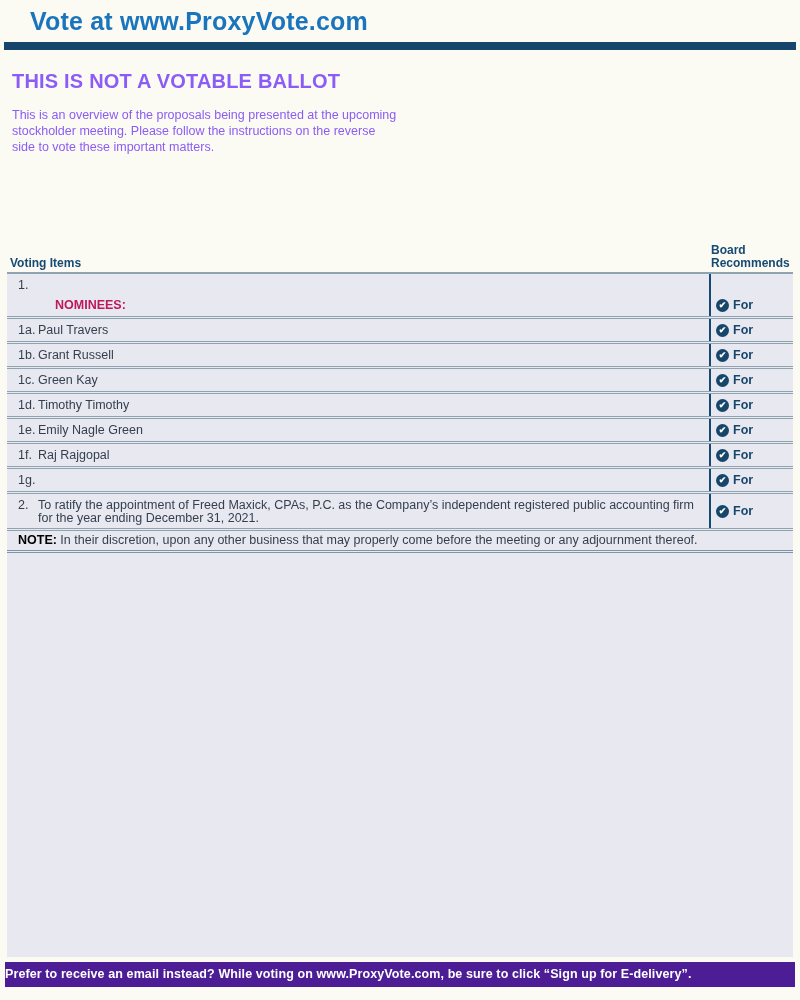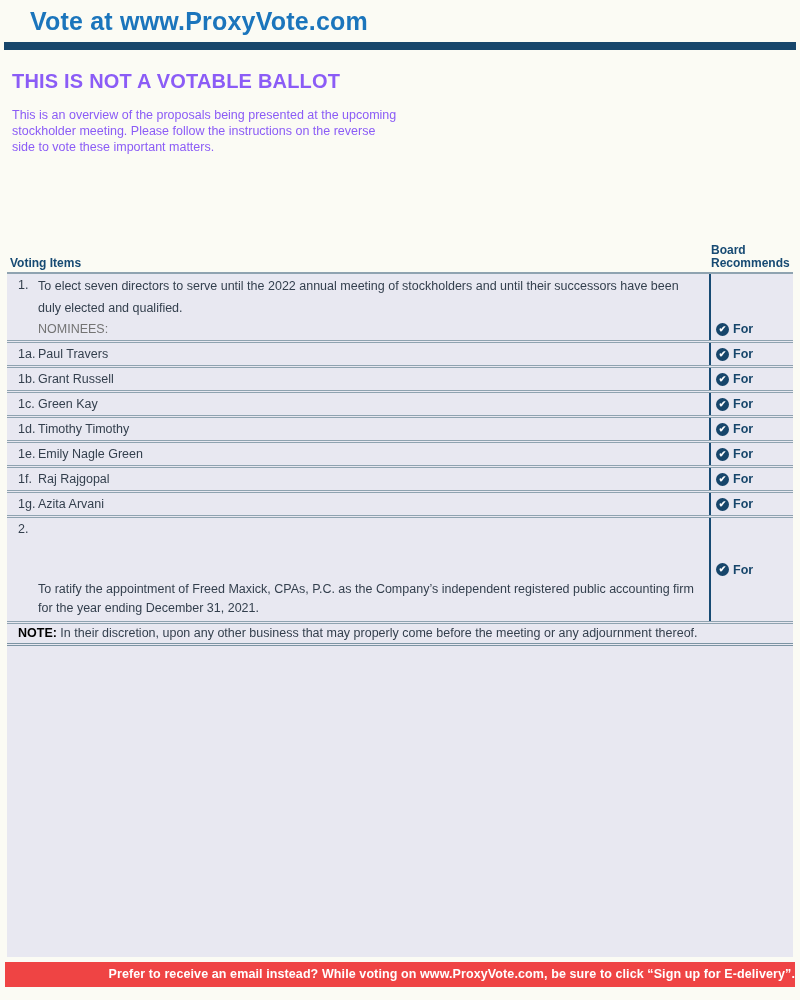--- a/index.html
+++ b/index.html
@@ -36,44 +36,44 @@
   }
   .vrow{display:flex;border-top:3px double #8fa3b0;}
   .vrow:first-child{border-top:none;}
   .cell-main{
     flex:1;display:flex;flex-wrap:wrap;align-content:flex-start;
     padding:1px 4px 1px 0;color:#333f4d;font-size:12.5px;line-height:20px;
   }
   .cell-main .num{flex:0 0 20px;margin-left:11px;}
   .cell-main .itemtext{flex:1;min-width:0;padding-right:2px;}
   .cell-main .nominees{
-    flex:0 0 100%;margin-left:31px;font-weight:normal;color:#737373;line-height:20px;
+    flex:0 0 100%;margin-left:48px;font-weight:bold;color:#be185d;line-height:20px;
   }
   .cell-rec{
     flex:0 0 84px;box-sizing:border-box;border-left:2px solid #174a73;
     display:flex;align-items:center;padding-left:5px;
   }
   .row-proposal-1 .itemtext{line-height:22px;}
   .row-proposal-1 .cell-rec{align-items:flex-end;padding-bottom:4px;}
-  .row-proposal-2 .itemtext{line-height:19px;padding-top:20px;padding-bottom:2px;margin-top:41px;}
+  .row-proposal-2 .itemtext{line-height:13px;padding-top:4px;padding-bottom:2px;}
   .badge{display:inline-flex;align-items:center;color:#17466b;font-weight:bold;font-size:12.5px;}
   .badge .circ{
     width:13px;height:13px;border-radius:50%;background:#17466b;color:#fff;
     font-size:9px;line-height:13px;display:inline-flex;align-items:center;justify-content:center;
     margin-right:4px;flex:none;
   }
   .note-row{
     border-top:3px double #8fa3b0;border-bottom:3px double #7c94a3;
     padding:2px 6px 2px 11px;font-size:12.5px;line-height:15px;color:#333f4d;
   }
   .note-row b{color:#000000;}
   .footer-bar{
     position:absolute;top:962px;left:5px;right:5px;height:25px;
-    background:#ef4444;color:#ffffff;font-weight:bold;font-size:12.5px;
-    text-align:right;line-height:25px;letter-spacing:.1px;
+    background:#4c1d95;color:#ffffff;font-weight:bold;font-size:12.5px;
+    text-align:left;line-height:25px;letter-spacing:.1px;
   }
 </style>
 </head>
 <body>
 
 <div class="site-title">Vote at www.ProxyVote.com</div>
 <div class="top-rule"></div>
 
 <div class="notice-heading">THIS IS NOT A VOTABLE BALLOT</div>
 <div class="notice-desc">This is an overview of the proposals being presented at the upcoming stockholder meeting. Please follow the instructions on the reverse side to vote these important matters.</div>
@@ -81,21 +81,20 @@
 <div class="col-heads">
   <div class="left">Voting Items</div>
   <div class="right">Board Recommends</div>
 </div>
 
 <div class="panel">
   <div id="rows-host">
       <div class="vrow row-proposal-1">
     <div class="cell-main">
       <span class="num">1.</span>
-      <span class="itemtext">To elect seven directors to serve until the 2022 annual meeting of stockholders and until their successors have been duly elected and qualified.</span>
       <span class="nominees">NOMINEES:</span>
     </div>
     <div class="cell-rec">
       <span class="badge">
         <span class="circ">✔</span>
         <span>For</span>
       </span>
     </div>
   </div>
       <div class="vrow row-nominee">
@@ -172,21 +171,20 @@
     <div class="cell-rec">
       <span class="badge">
         <span class="circ">✔</span>
         <span>For</span>
       </span>
     </div>
   </div>
       <div class="vrow row-nominee">
     <div class="cell-main">
       <span class="num">1g.</span>
-      <span class="itemtext">Azita Arvani</span>
 
     </div>
     <div class="cell-rec">
       <span class="badge">
         <span class="circ">✔</span>
         <span>For</span>
       </span>
     </div>
   </div>
       <div class="vrow row-proposal-2">

